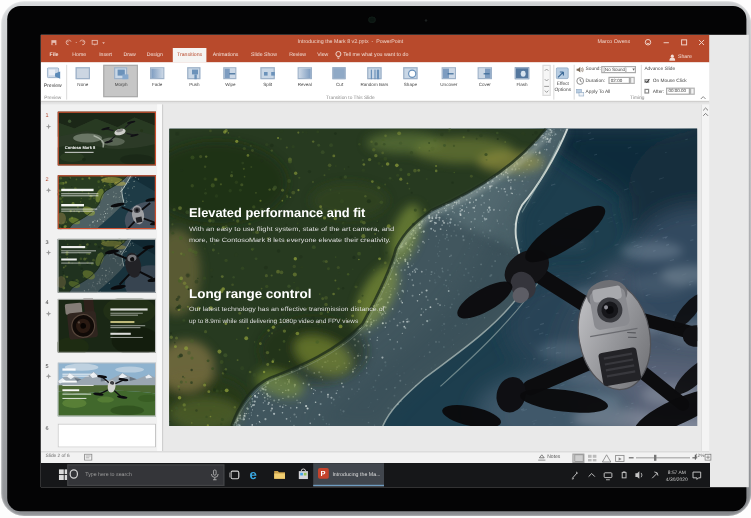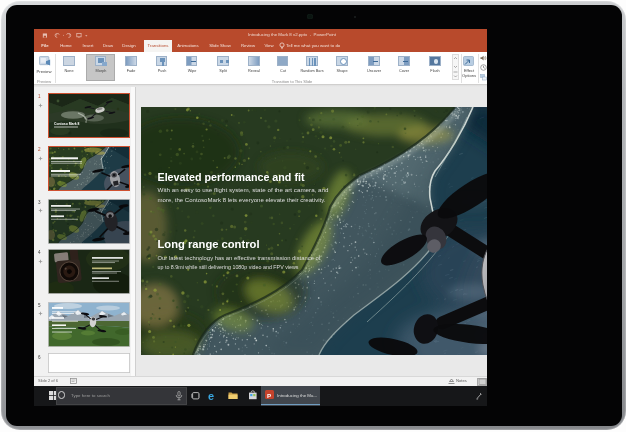--- a/index.html
+++ b/index.html
@@ -10,21 +10,21 @@
 .gic{width:11.5px;height:10px;background:#c9d7e6;border:0.5px solid #9db1c8}
 </style></head><body>
 <div id="wrap">
 <div style="left:1px;top:1px;width:625px;height:429px;border-radius:19px;
  background:linear-gradient(175deg,#d8dadc 0%,#b4b6b9 30%,#a2a4a7 70%,#84868a 100%);
  box-shadow:inset 0 0 2px rgba(255,255,255,.8)"></div>
 <div style="left:6px;top:4.5px;width:616px;height:421px;border-radius:11px;background:#040405"></div>
 <div style="left:307px;top:13.5px;width:5.5px;height:5.5px;border-radius:50%;background:#0b1511;box-shadow:0 0 1px #23352c inset"></div>
 <div style="left:353.5px;top:15.5px;width:2.5px;height:2.5px;border-radius:50%;background:#1c2020"></div>
 
-<div id="scr" style="left:34px;top:28.5px;width:453px;height:377px;background:#e9e9e9;overflow:hidden">
+<div id="scr" style="left:34px;top:28.5px;width:590px;height:377px;background:#e9e9e9;overflow:hidden">
 <div style="left:0;top:0;width:557px;height:11.5px;background:#b84a2c"></div>
 <svg style="position:absolute;left:8px;top:4.4px" width="48" height="5.6" viewBox="0 0 60 7" opacity="0.8">
 <g fill="none" stroke="#f3ddd6" stroke-width="0.9">
 <rect x="1" y="0.6" width="5.2" height="5.2" fill="#f3ddd6" stroke="none"></rect>
 <rect x="2.2" y="3.4" width="2.8" height="2.4" fill="#b84a2c" stroke="none"></rect>
 <path d="M19 5.5 A 2.6 2.6 0 1 1 21.5 2.2"></path>
 <path d="M18.2 1.2 l1 1.4 -1.7 .5 z" fill="#f3ddd6" stroke="none"></path>
 <path d="M33 5.5 A 2.6 2.6 0 1 0 30.8 2.2"></path>
 <path d="M34.2 1.2 l-1 1.4 1.7 .5 z" fill="#f3ddd6" stroke="none"></path>
 <rect x="43.5" y="0.8" width="5.4" height="4"></rect>

